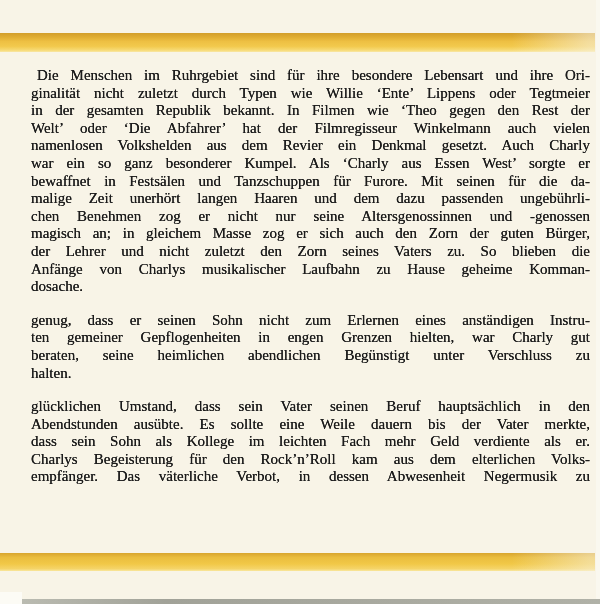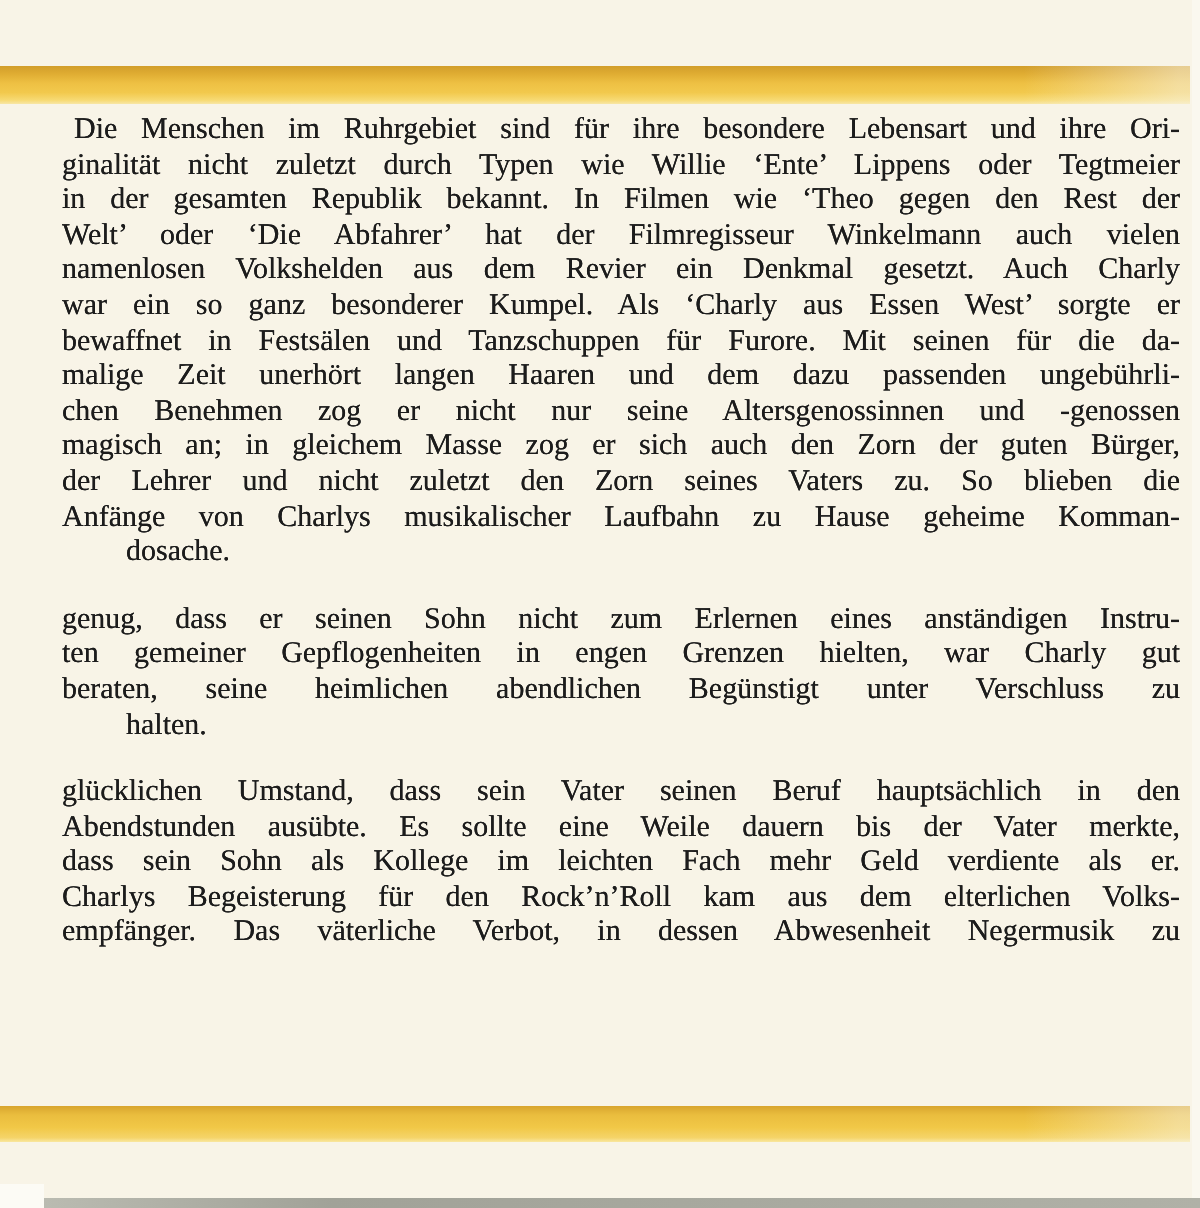--- a/index.html
+++ b/index.html
@@ -34,37 +34,36 @@
   .rule-bottom {
     top: 553px;
     height: 18px;
     background:
       linear-gradient(90deg, rgba(248,244,231,0) 86%, rgba(248,244,231,0.5) 99%),
       linear-gradient(180deg, #d8a52e 0%, #eabd3e 25%, #f1c847 60%, #f5d469 88%, #f9e79f 100%);
   }
   .text-block {
     position: absolute;
     left: 31px;
-    top: 57px;
+    top: 67px;
     width: 559px;
     color: var(--ink);
     font-size: 15px;
     line-height: 17.6px;
     text-shadow: 0 0 0.3px currentColor;
   }
   .para {
     margin: 0 0 16px 0;
   }
   .line {
     text-align: justify;
     text-align-last: justify;
   }
   .line.last {
     text-align-last: left;
-    margin-left: 32px;
   }
   .para:first-child .line:first-child {
     padding-left: 6px;
   }
   .edge-right {
     position: absolute;
     top: 0;
     right: 0;
     width: 4px;
     height: 100%;

